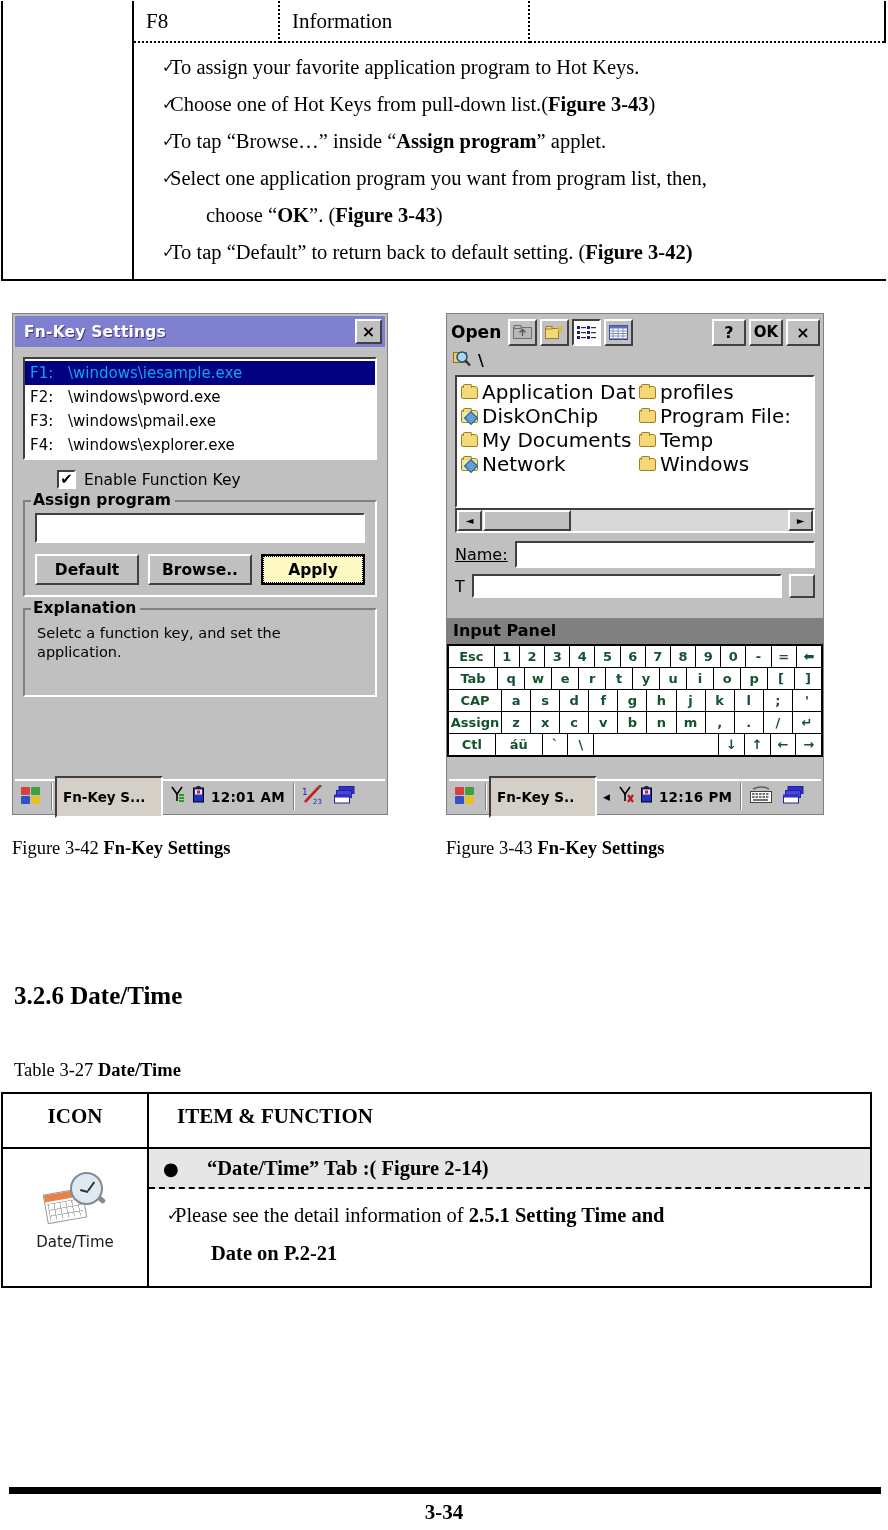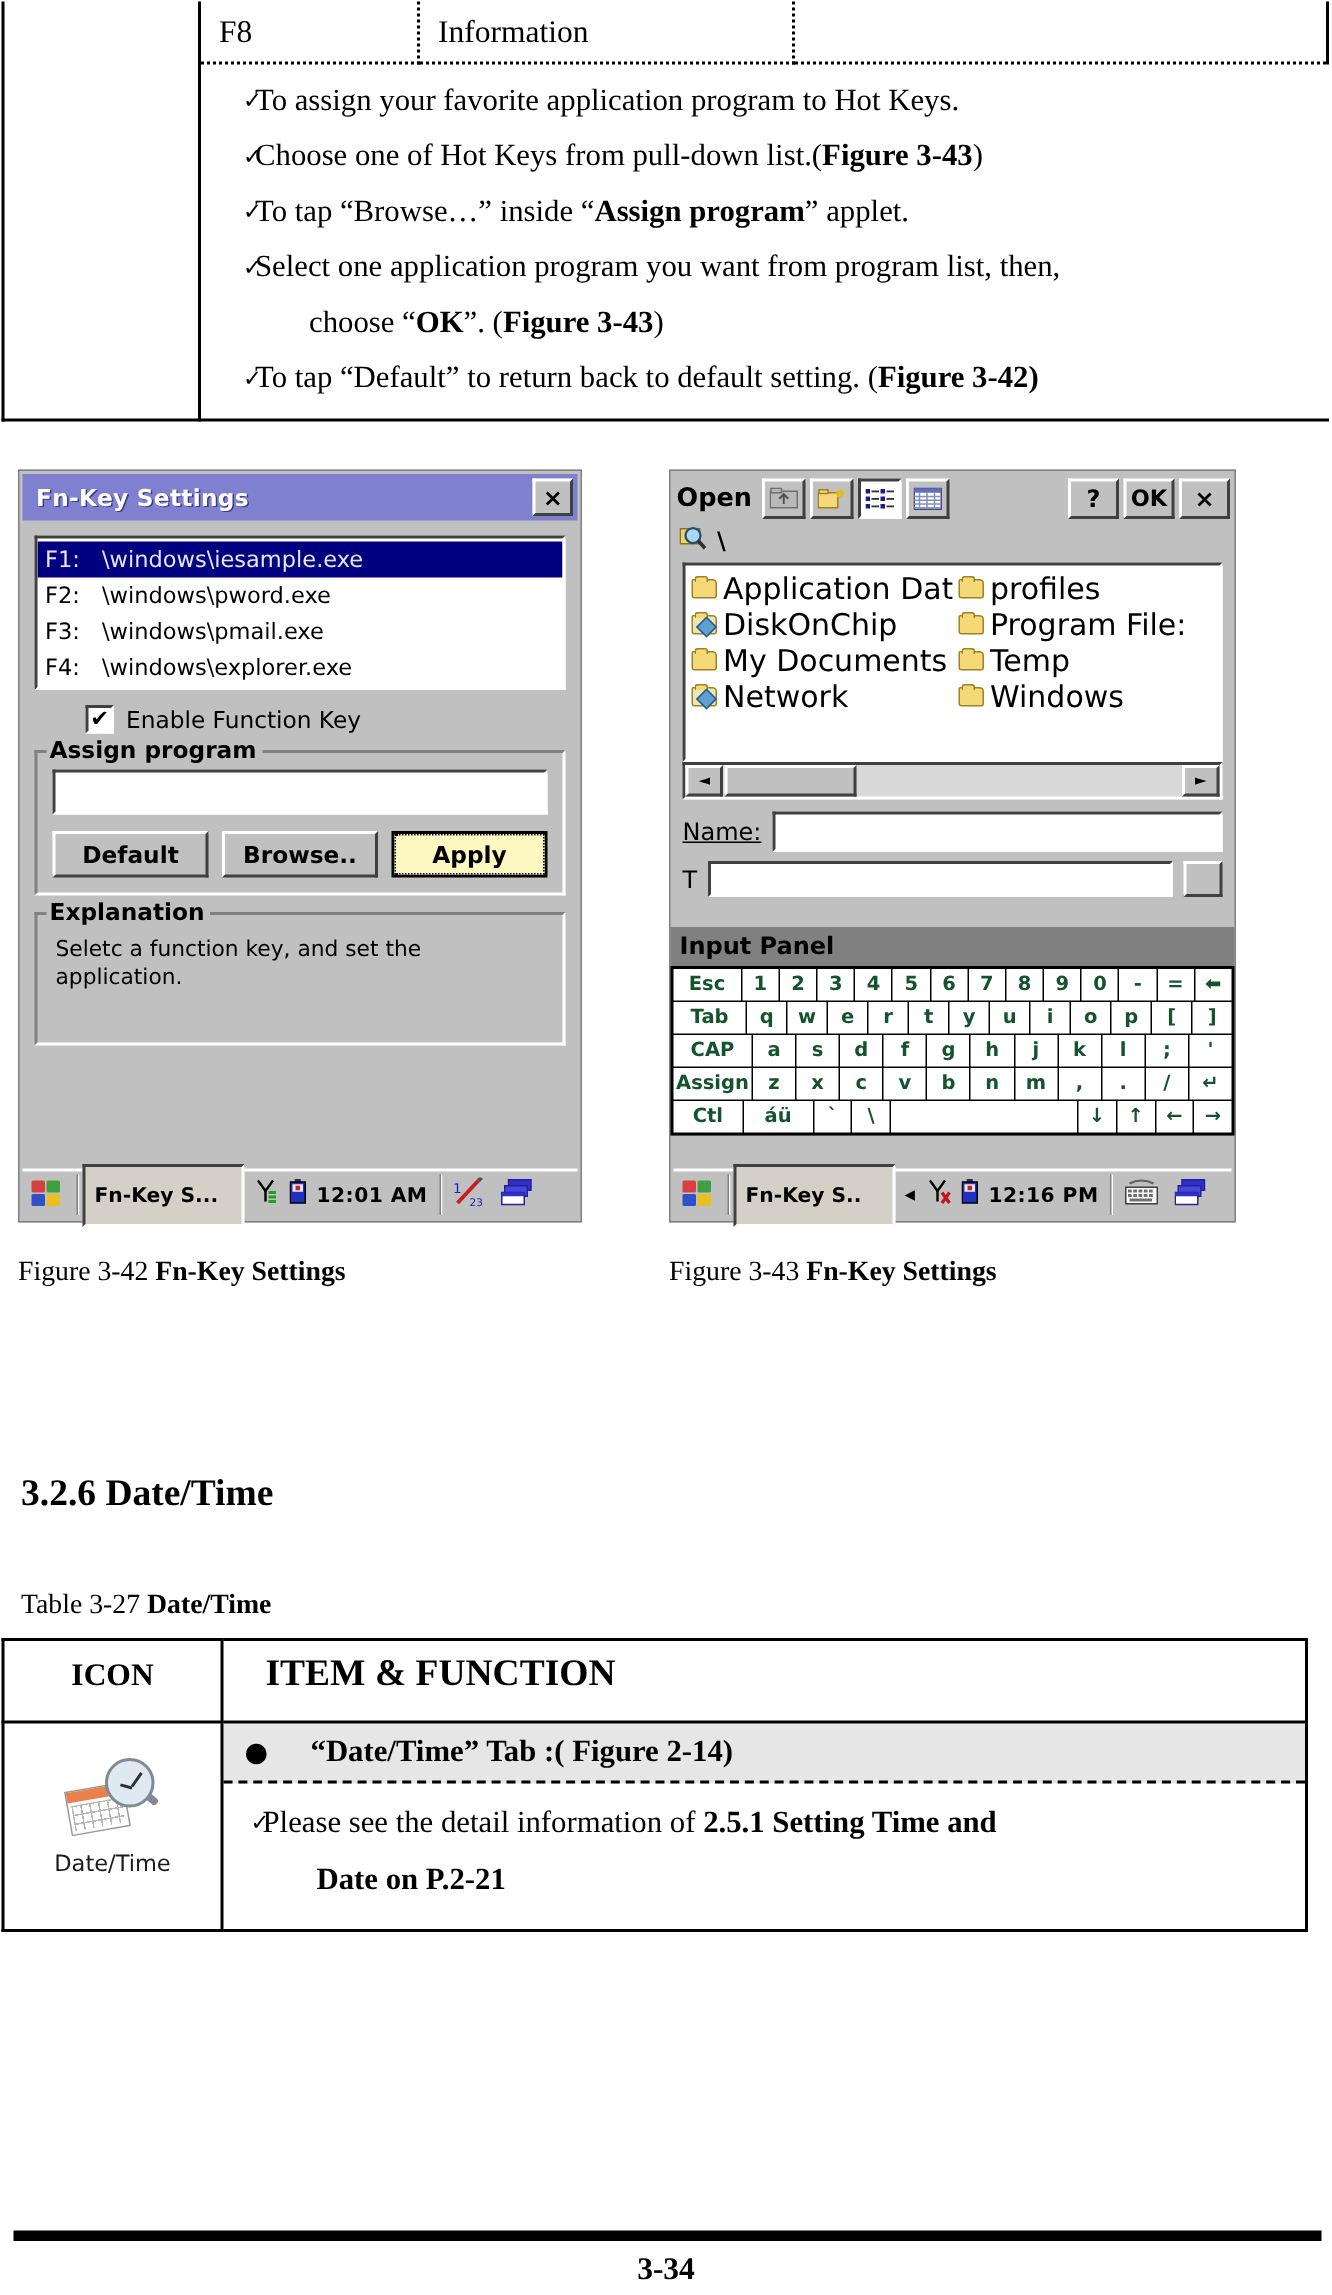--- a/index.html
+++ b/index.html
@@ -101,21 +101,21 @@
     border:2px solid; border-color:#fff #404040 #404040 #fff;
     display:flex; align-items:center; justify-content:center;
     font-weight:bold; font-size:16px; line-height:1; color:#000;
   }
   #fig1 .body { padding: 10px 10px 0 10px; }
   .listbox {
     background:#fff; border:2px solid; border-color:#404040 #fff #fff #404040;
     padding: 2px 0 3px 0; height: 103px; overflow:hidden;
   }
   .listrow { font-size:15px; line-height:24px; padding-left:5px; white-space:nowrap; }
-  .listrow.sel { background:#000080; color:#e5e5e5; }
+  .listrow.sel { background:#000080; color:#0ea5e9; }
   .listrow .fk { display:inline-block; width:38px; }
   .chkline { display:flex; align-items:center; margin: 10px 0 4px 34px; }
   .chkbox {
     width:19px; height:19px; background:#fff;
     border:2px solid; border-color:#404040 #fff #fff #404040;
     display:flex;align-items:center;justify-content:center;
     font-size:15px; font-weight:bold; line-height:1; margin-right:8px;
   }
   .chklabel { font-size:15.5px; }
   .groupbox { position:relative; border:2px solid; border-color:#808080 #fff #fff #808080;
@@ -261,21 +261,21 @@
   .bot-table {
     position:absolute; left: 1px; top: 1092px; width: 871px;
     border-collapse: collapse;
   }
   .bot-table td { border: 2px solid #000; padding:0; vertical-align: top; }
   .bt-head-icon {
     width: 146px; height: 55px; text-align:center;
     font-size:21px; font-weight:bold; line-height:44px;
   }
   .bt-head-item {
-    height: 55px; font-size:25px; font-weight:bold;
+    height: 55px; font-size:21px; font-weight:bold;
     padding-left: 28px !important; line-height:44px;
   }
   .bt-icon-cell { width:146px; text-align:center; padding-top: 22px !important; }
   .bt-body-cell { padding: 0 !important; }
   .bt-shaded {
     background:#e6e6e6; border-bottom: 2px dashed #000;
     display:flex; align-items:center; height:40px; padding-left: 14px;
     font-size:20.5px; font-weight:bold;
   }
   .bt-shaded .dot { width:44px; font-size:18px; font-family:"DejaVu Sans",sans-serif; }

